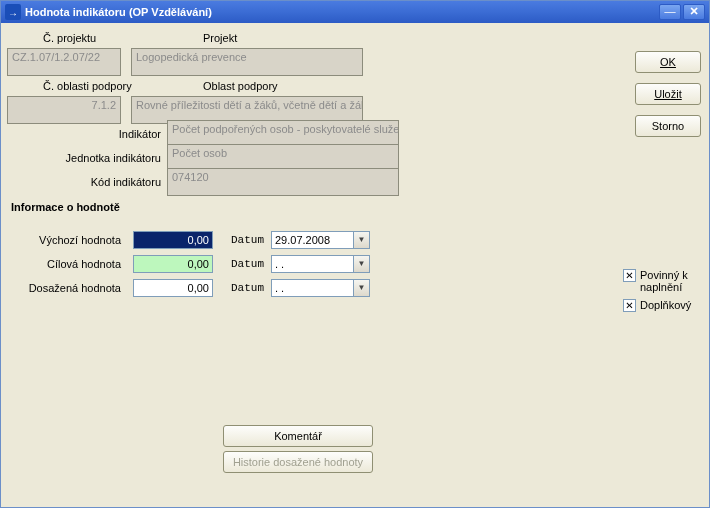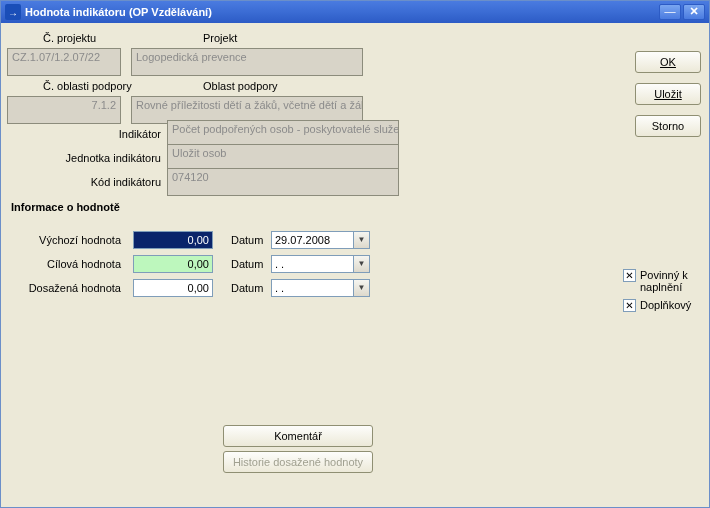--- a/index.html
+++ b/index.html
@@ -99,21 +99,21 @@
   height: 18px;
   border: 1px solid #7f9db9;
   background: #bdf7bd;
   text-align: right;
   padding: 0 3px;
   line-height: 16px;
   color: #000;
 }
 .num-field.selected { background: #0a246a; color: #fff; }
 .num-field.white { background: #fff; color:#000; }
-.date-lbl { margin-left: 18px; width: 40px; color: #000; }
+.date-lbl { margin-left: 18px; width: 40px; color: #000; font-family: Liberation Mono, monospace; }
 .date-box { display: flex; }
 .date-field {
   width: 83px;
   height: 18px;
   border: 1px solid #7f9db9;
   background: #fff;
   line-height: 16px;
   padding: 0 3px;
   color: #000;
 }
@@ -231,21 +231,21 @@
         <div class="field w260">Rovné příležitosti dětí a žáků, včetně dětí a žák</div>
       </div>
 
       <div class="row">
         <div class="lbl lbl-r-110">Indikátor</div>
         <div class="field w260">Počet podpořených osob - poskytovatelé služe</div>
       </div>
 
       <div class="row">
         <div class="lbl lbl-r-110">Jednotka indikátoru</div>
-        <div class="field w260">Uložit osob</div>
+        <div class="field w260">Počet osob</div>
       </div>
 
       <div class="row">
         <div class="lbl lbl-r-110">Kód indikátoru</div>
         <div class="field w260">074120</div>
       </div>
 
     </div>
 
     <div class="group-info">

